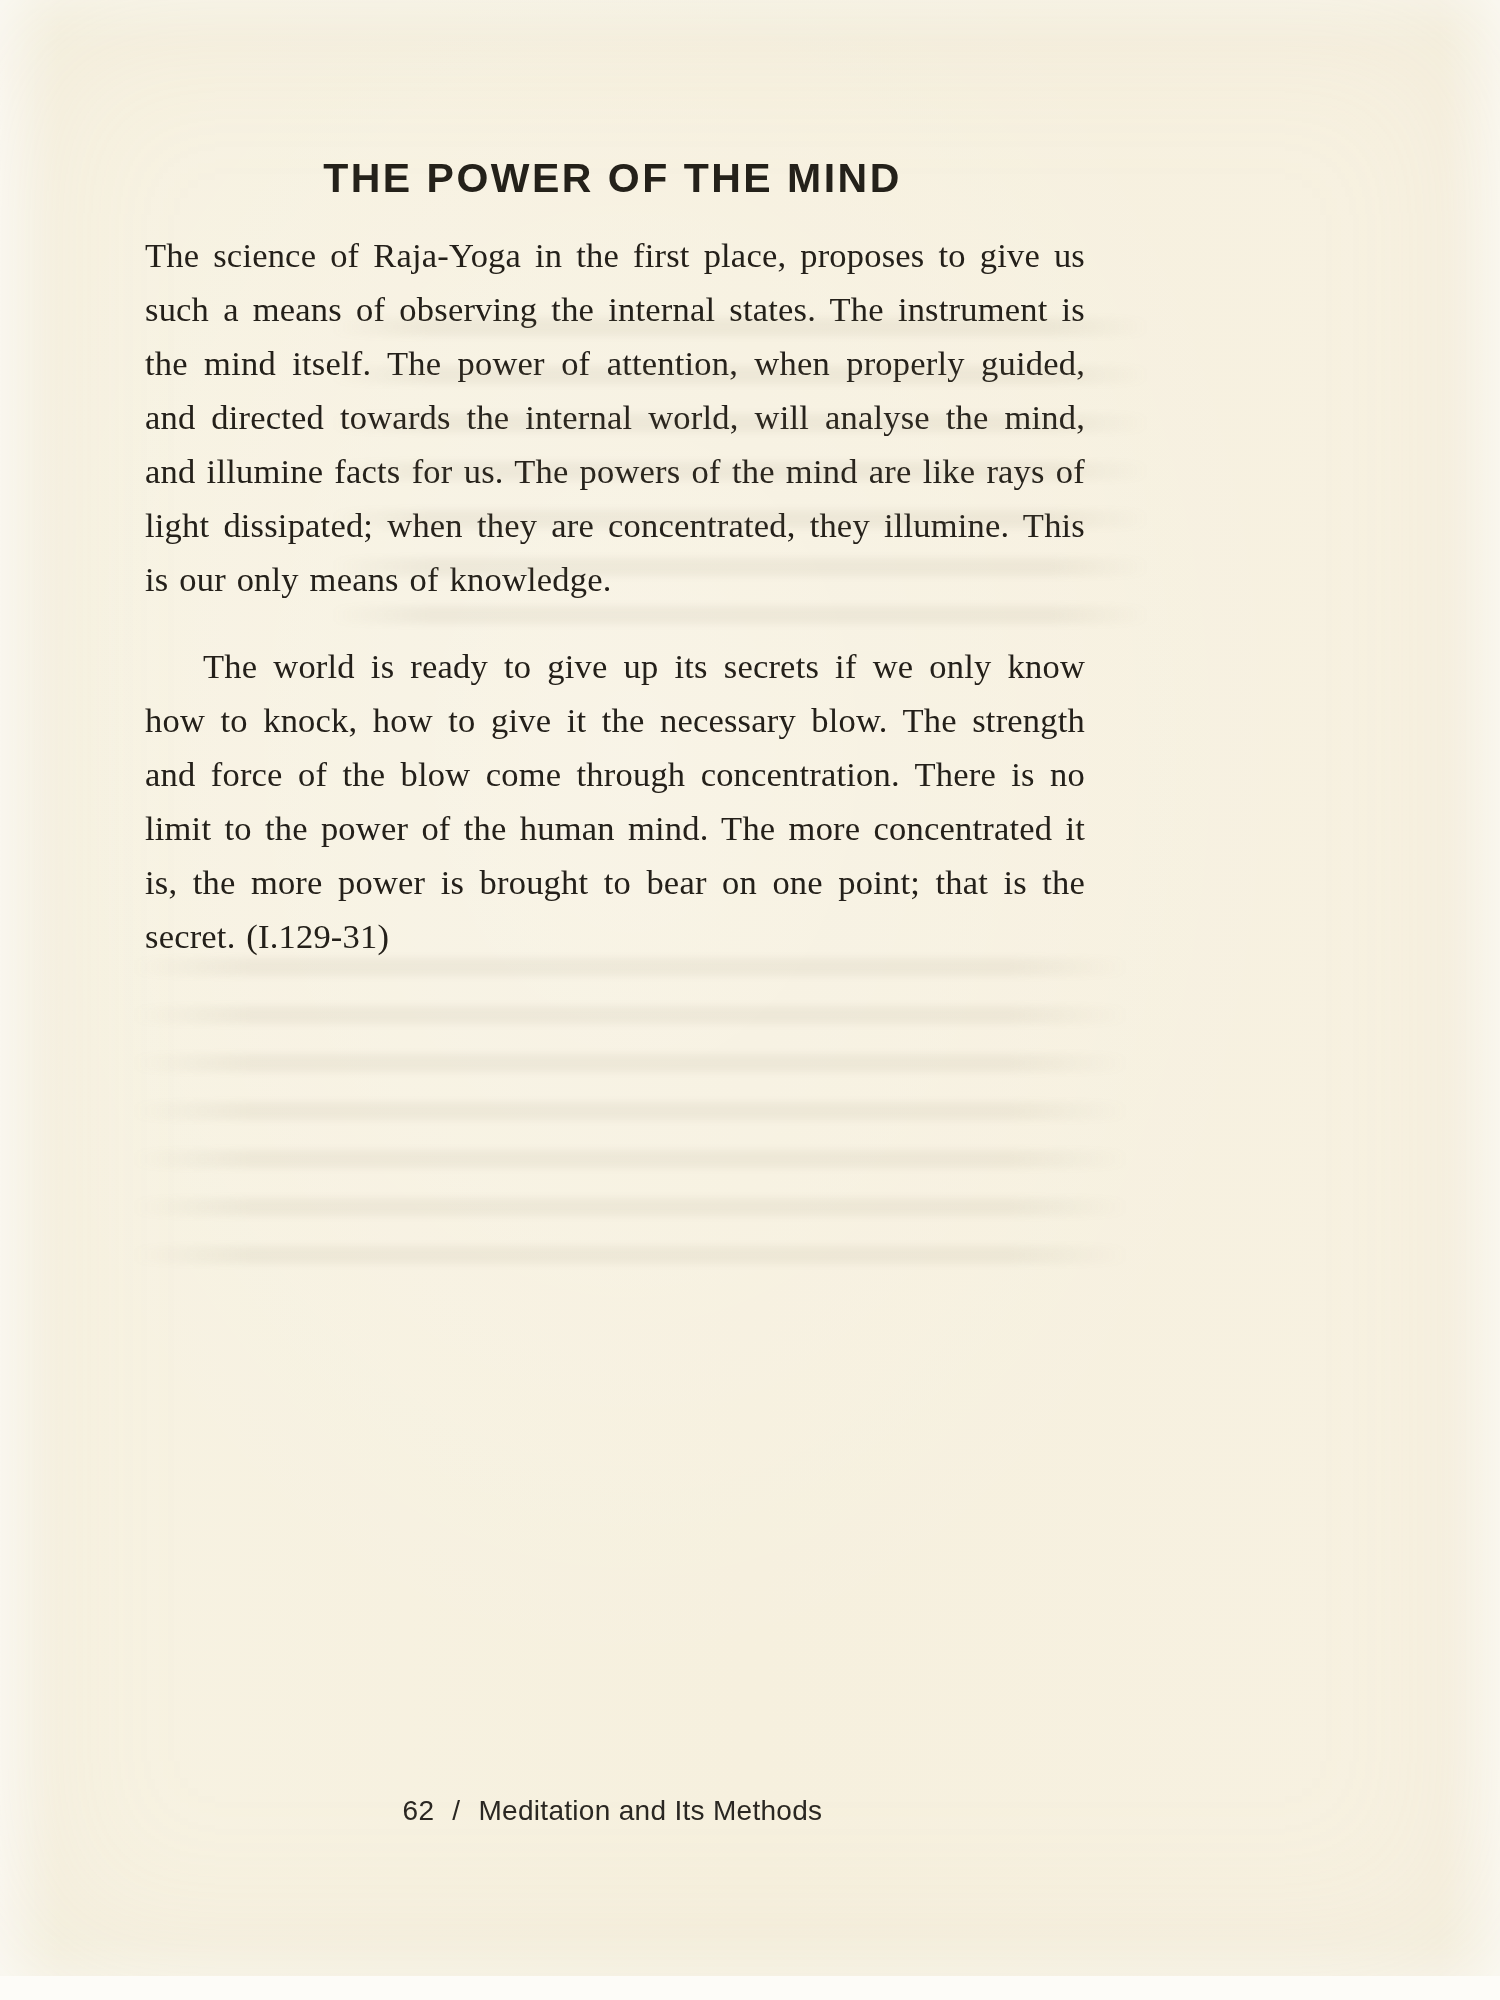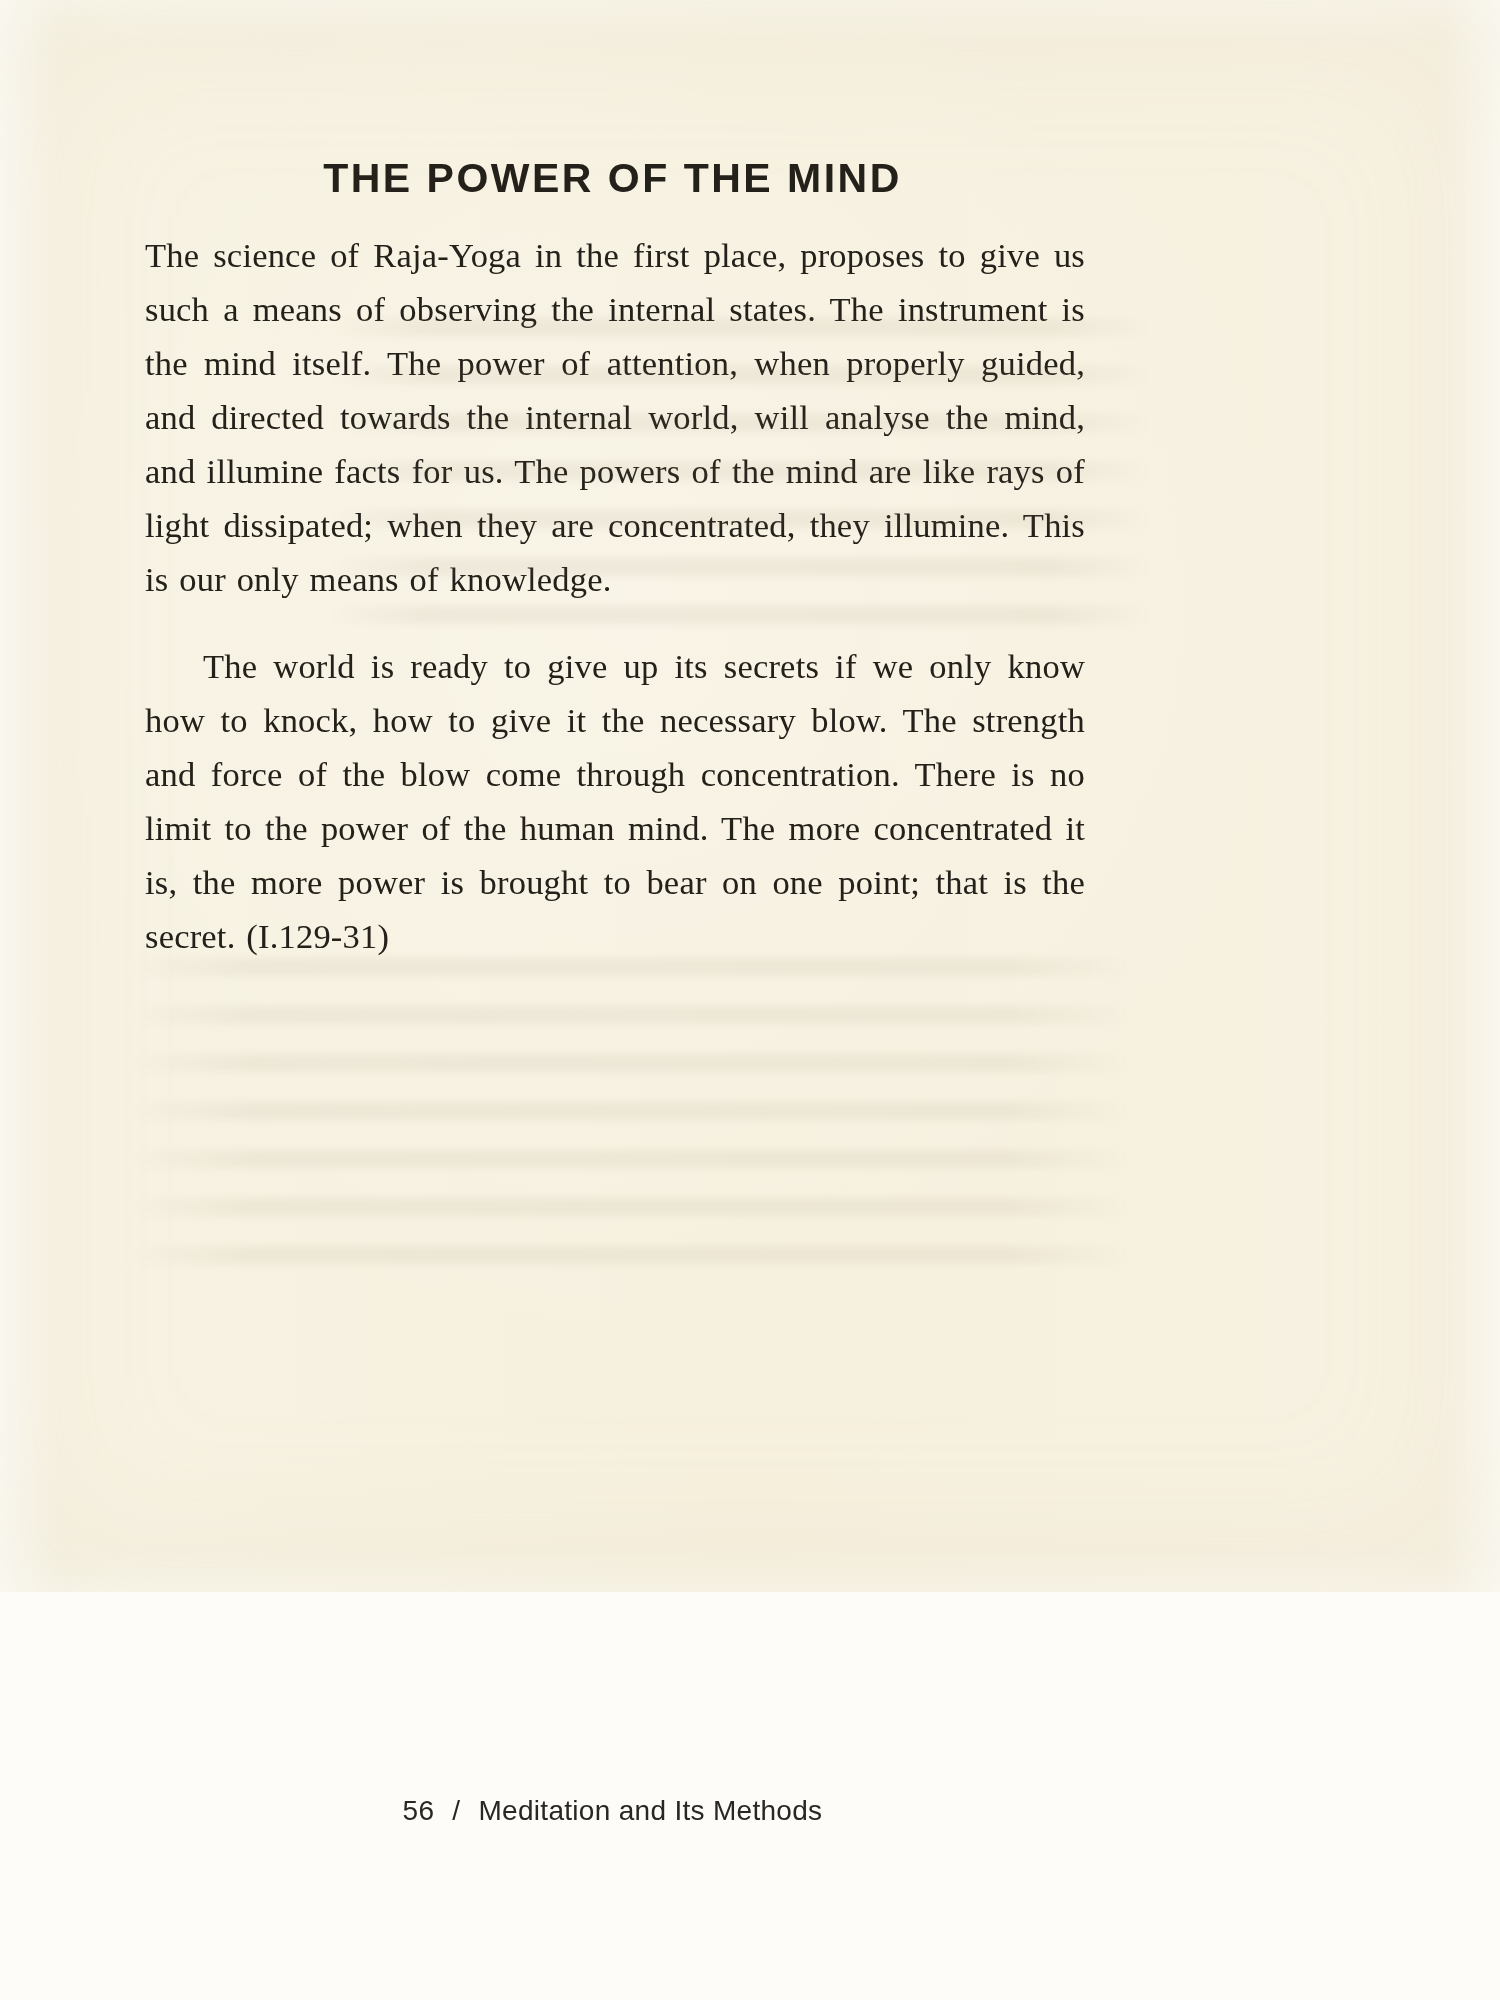--- a/index.html
+++ b/index.html
@@ -7,21 +7,21 @@
     padding: 0;
     width: 1500px;
     height: 2000px;
     overflow: hidden;
     background: #fdfcf8;
   }
 
   .scan {
     position: relative;
     width: 1500px;
-    height: 1592px;
+    height: 1976px;
     background:
       radial-gradient(ellipse at 42% 38%, rgba(255,255,255,0.25) 0%, rgba(255,255,255,0) 55%),
       linear-gradient(90deg, #fbf8ef 0%, #f7f2e2 4%, #f6f0de 50%, #f7f1e1 96%, #fbf8ee 100%),
       #f6f0de;
     font-family: "Liberation Serif", serif;
     color: #201d17;
   }
 
   
   .scan::before {
@@ -125,16 +125,16 @@
   </div>
 
   <div class="bleed" style="left: 330px; top: 300px; width: 820px; height: 350px;">
     <div class="bleed-lines"></div>
   </div>
   <div class="bleed" style="left: 130px; top: 940px; width: 1000px; height: 330px;">
     <div class="bleed-lines"></div>
   </div>
 
   <div class="footer">
-    <span>56</span><span class="sep">/</span><span>Meditation and Its Methods</span>
+    <span>62</span><span class="sep">/</span><span>Meditation and Its Methods</span>
   </div>
 
 </div>
 
 </body></html>

